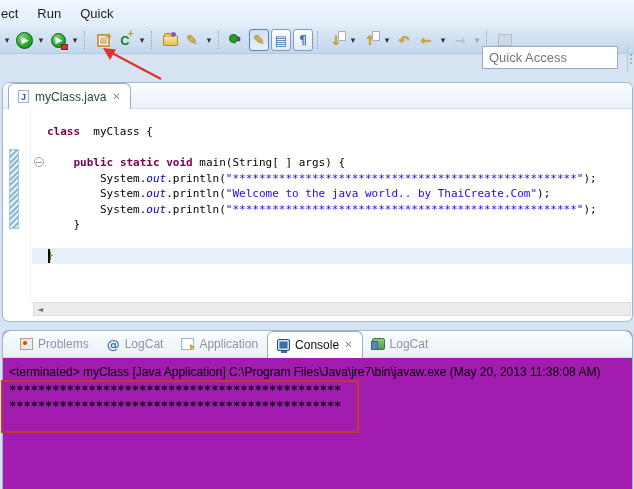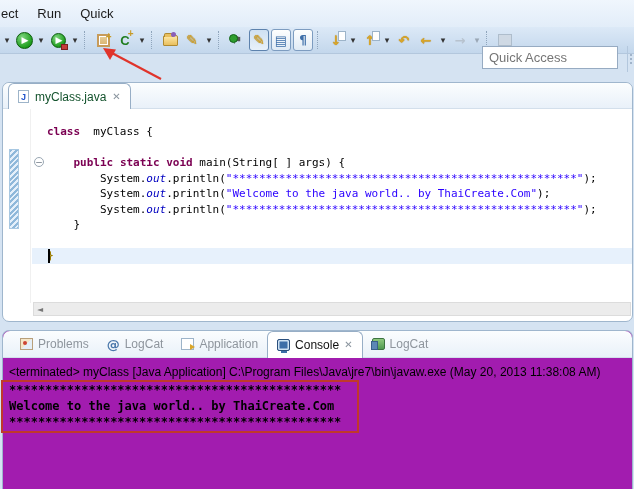--- a/index.html
+++ b/index.html
@@ -267,17 +267,17 @@
       <span class="mini cons-ico"></span>
       <span>Console</span>
       <span class="xclose ico">✕</span>
     </div>
     <div class="ctab">
       <span class="mini logcat-ico"></span>
       <span>LogCat</span>
     </div>
   </div>
   <div class="cstatus">&lt;terminated&gt; myClass [Java Application] C:\Program Files\Java\jre7\bin\javaw.exe (May 20, 2013 11:38:08 AM)</div>
-  <div class="cout" id="console-output"><div>**********************************************</div><div>Welcome to the java world.. by ThaiCreate.Com</div><div>**********************************************</div></div>
+  <div class="cout" id="console-output"><div>**********************************************</div><div>**********************************************</div></div>
 
 </div>
 
 <div class="red-box"></div>
 
 </body></html>

